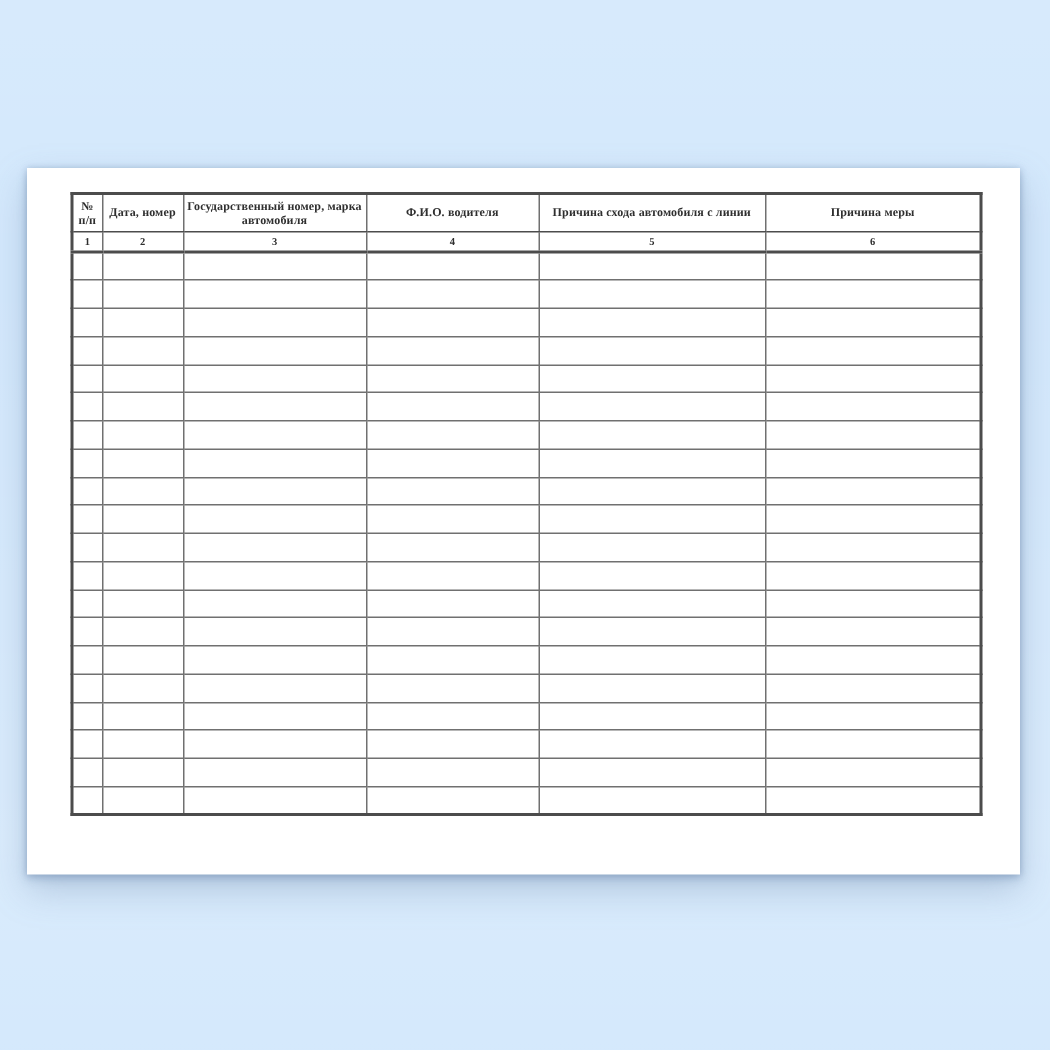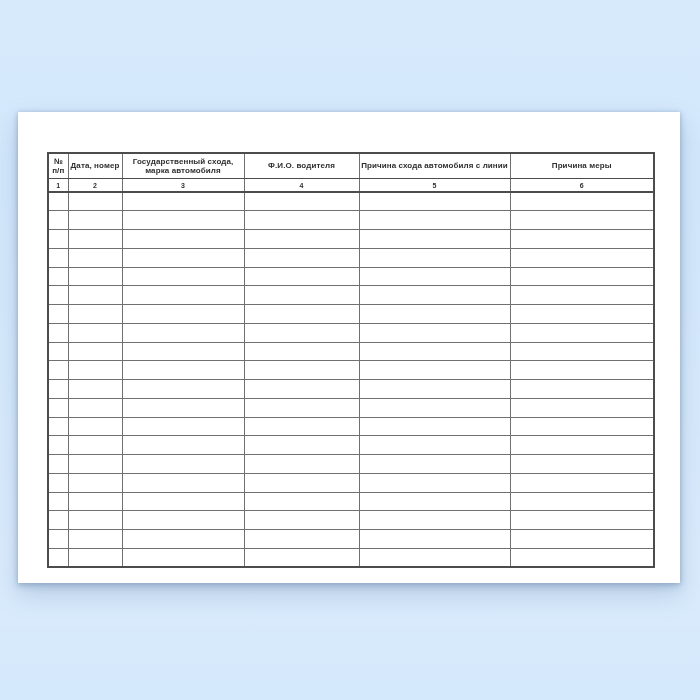--- a/index.html
+++ b/index.html
@@ -18,24 +18,25 @@
   }
   .paper{
     position:absolute;left:18px;top:112px;width:662px;height:471px;
     background:var(--paper);
     box-shadow:
       0 3px 6px rgba(116,142,178,0.45),
       0 10px 22px rgba(116,142,178,0.38),
       0 0 4px rgba(122,148,182,0.40);
   }
   table.journal{
-    position:absolute;left:29px;top:40px;width:606px;
+    position:absolute;left:29px;top:16px;width:606px;
     border-collapse:collapse;table-layout:fixed;
     border:2px solid var(--table-border);
     color:var(--text);
+    font-family:Liberation Serif, serif;
   }
   col.c0{width:20px}
   col.c1{width:54px}
   col.c2{width:122px}
   col.c3{width:115px}
   col.c4{width:151px}
   col.c5{width:144px}
   th,td{border:1px solid var(--grid-line);padding:0;overflow:hidden;}
   tr.header-row th{
     height:22px;font-size:8px;font-weight:700;line-height:1.18;
@@ -61,21 +62,21 @@
           <col class="c1">
           <col class="c2">
           <col class="c3">
           <col class="c4">
           <col class="c5">
       </colgroup>
       <thead>
         <tr class="header-row">
           <th>№ п/п</th>
           <th>Дата, номер</th>
-          <th>Государственный схода, марка автомобиля</th>
+          <th>Государственный номер, марка автомобиля</th>
           <th>Ф.И.О. водителя</th>
           <th>Причина схода автомобиля с линии</th>
           <th>Причина меры</th>
         </tr>
         <tr class="numbers-row">
           <td>1</td>
           <td>2</td>
           <td>3</td>
           <td>4</td>
           <td>5</td>

